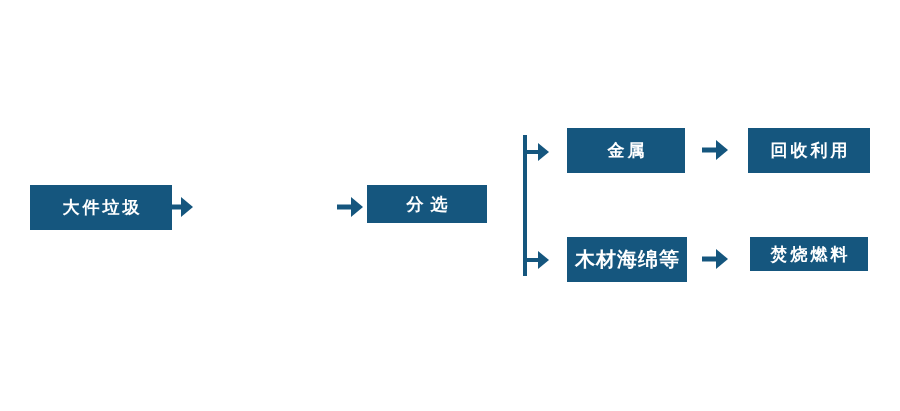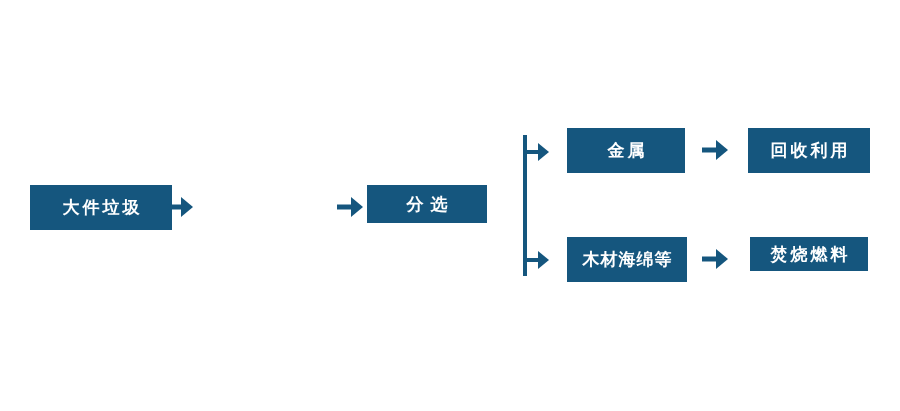--- a/index.html
+++ b/index.html
@@ -24,21 +24,21 @@
     font-weight: bold;
     font-size: 17px;
     letter-spacing: 3px;
     text-indent: 3px;
     white-space: nowrap;
     box-sizing: border-box;
   }
   .node.blue { background: #15567E; }
   .node.red  { background: #D6143C; }
   .node.wide-spacing { letter-spacing: 7px; text-indent: 7px; }
-  .node.tight { letter-spacing: 1px; text-indent: 1px; font-size: 17px; }
+  .node.tight { letter-spacing: 1px; text-indent: 1px; font-size: 20px; }
   .arrow {
     position: absolute;
     display: block;
   }
   .vline {
     position: absolute;
     left: 523px;
     top: 135px;
     width: 4px;
     height: 141px;

